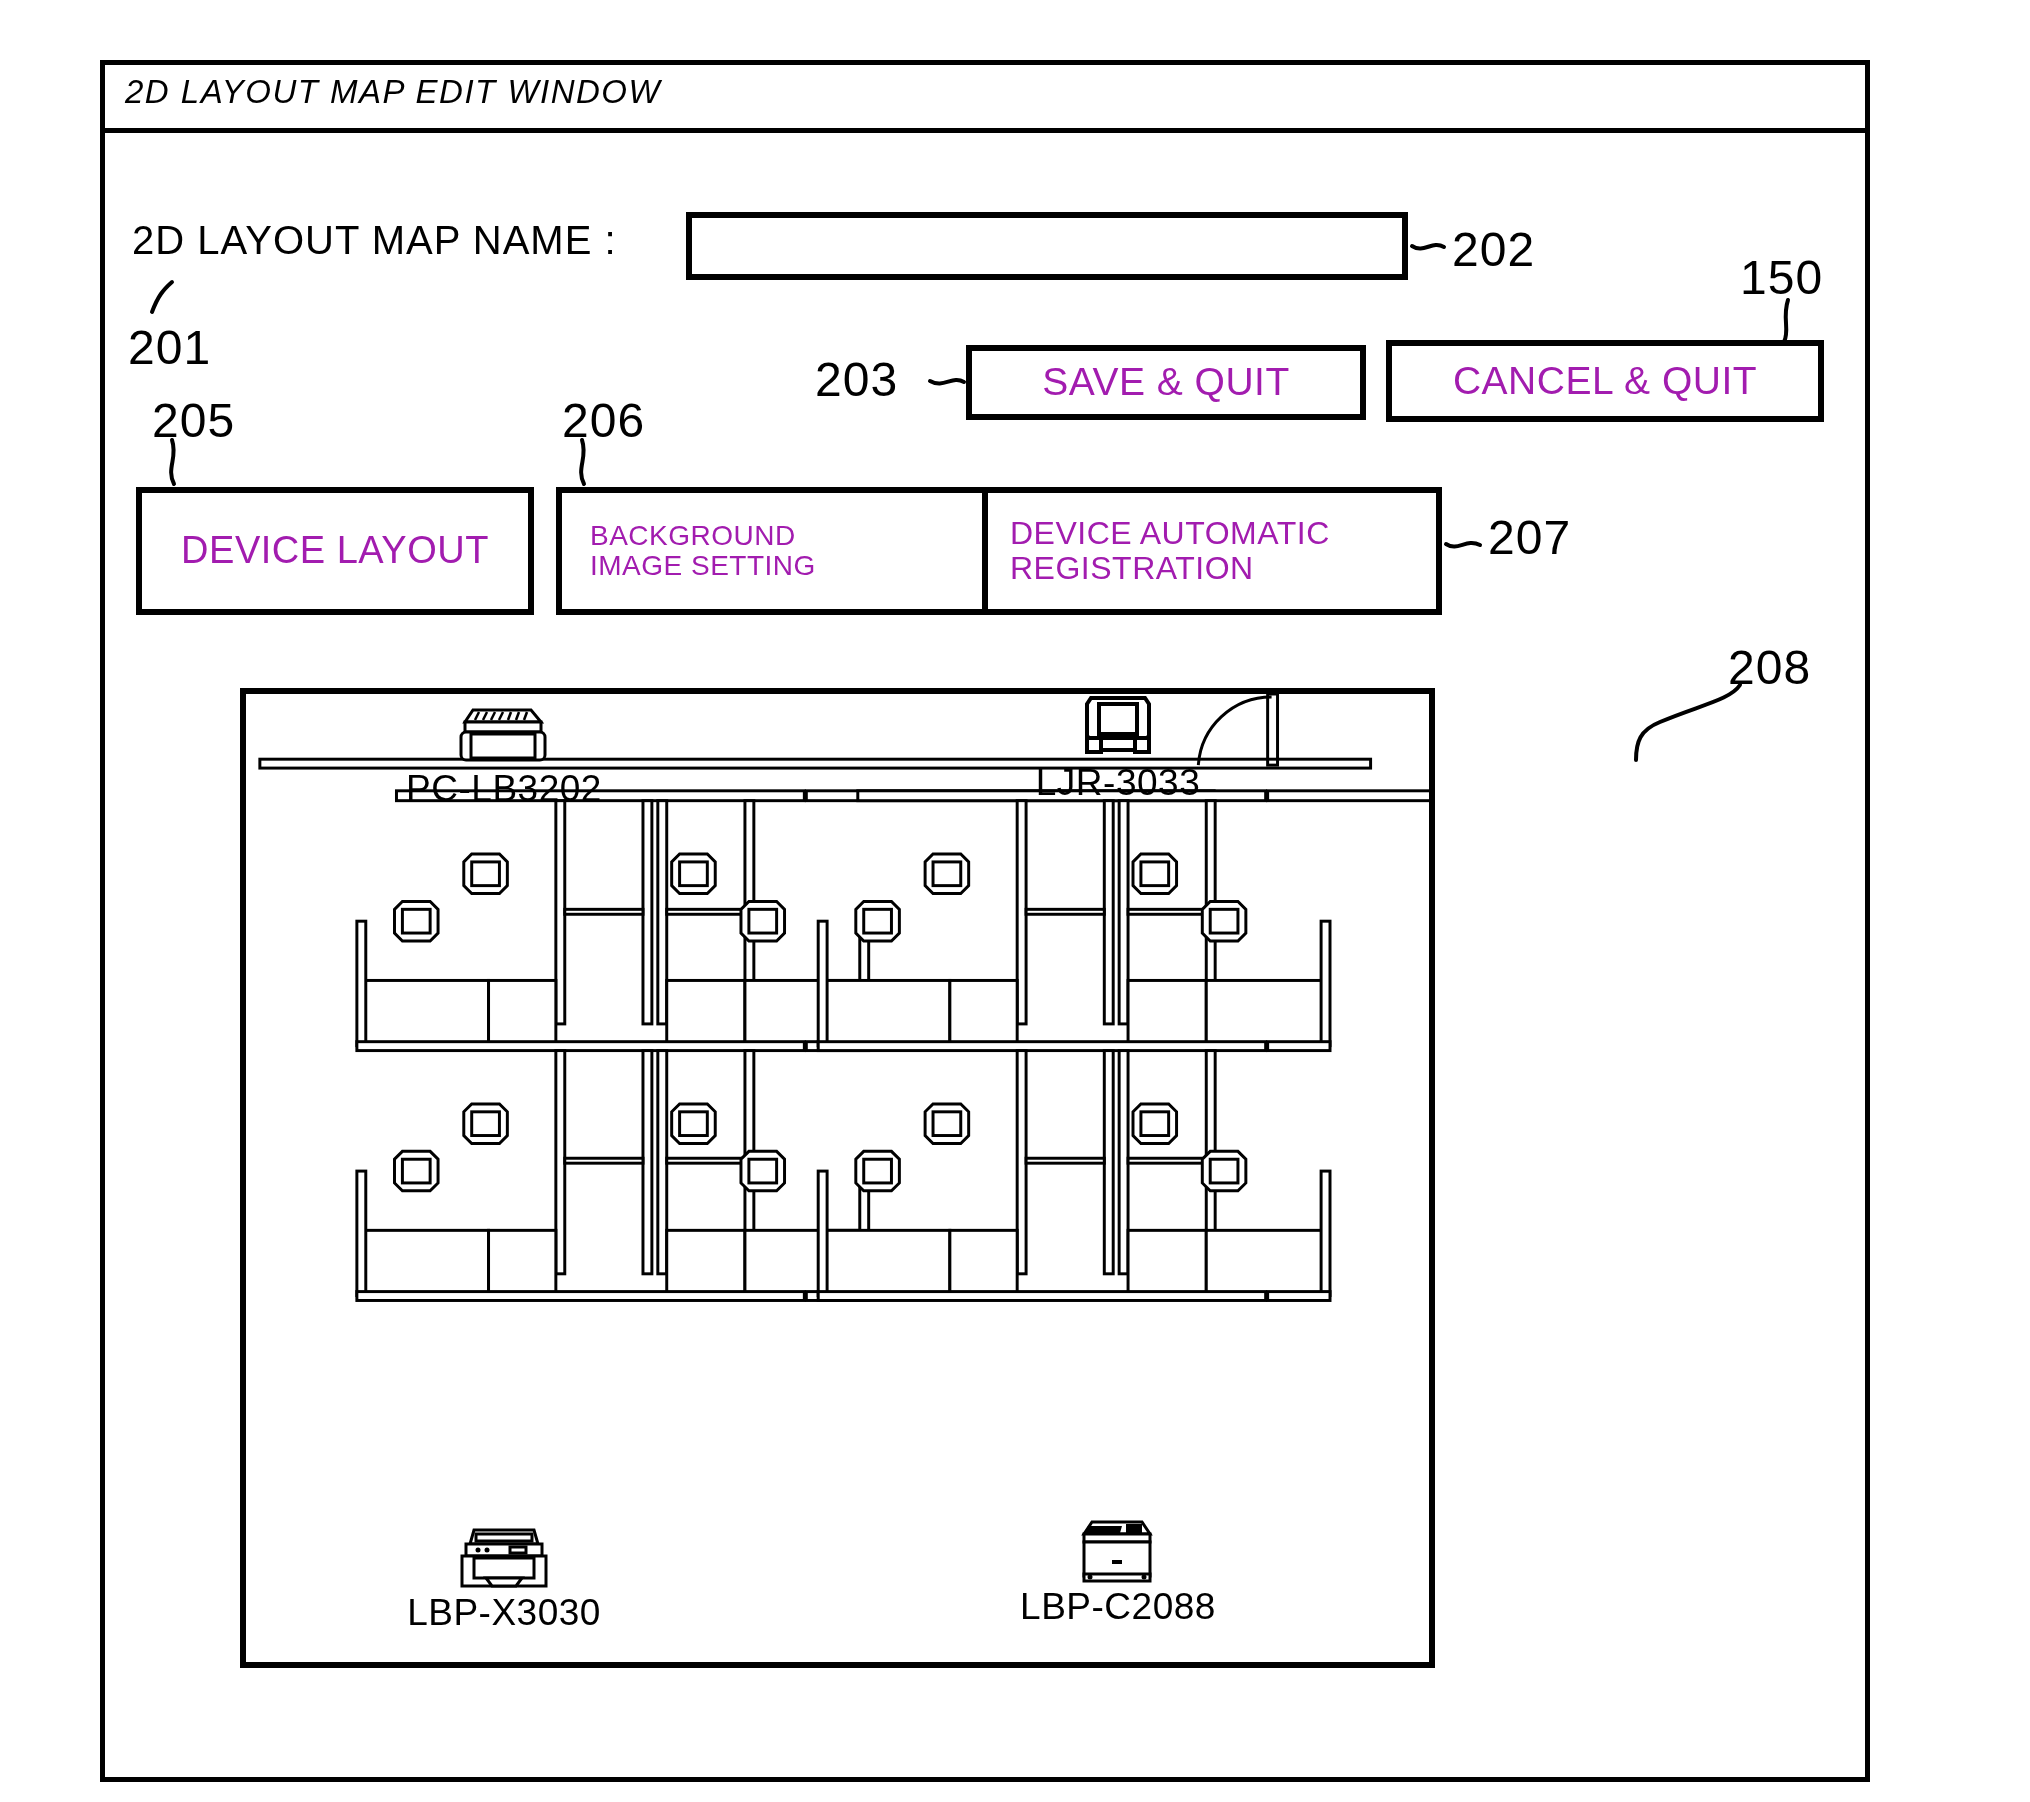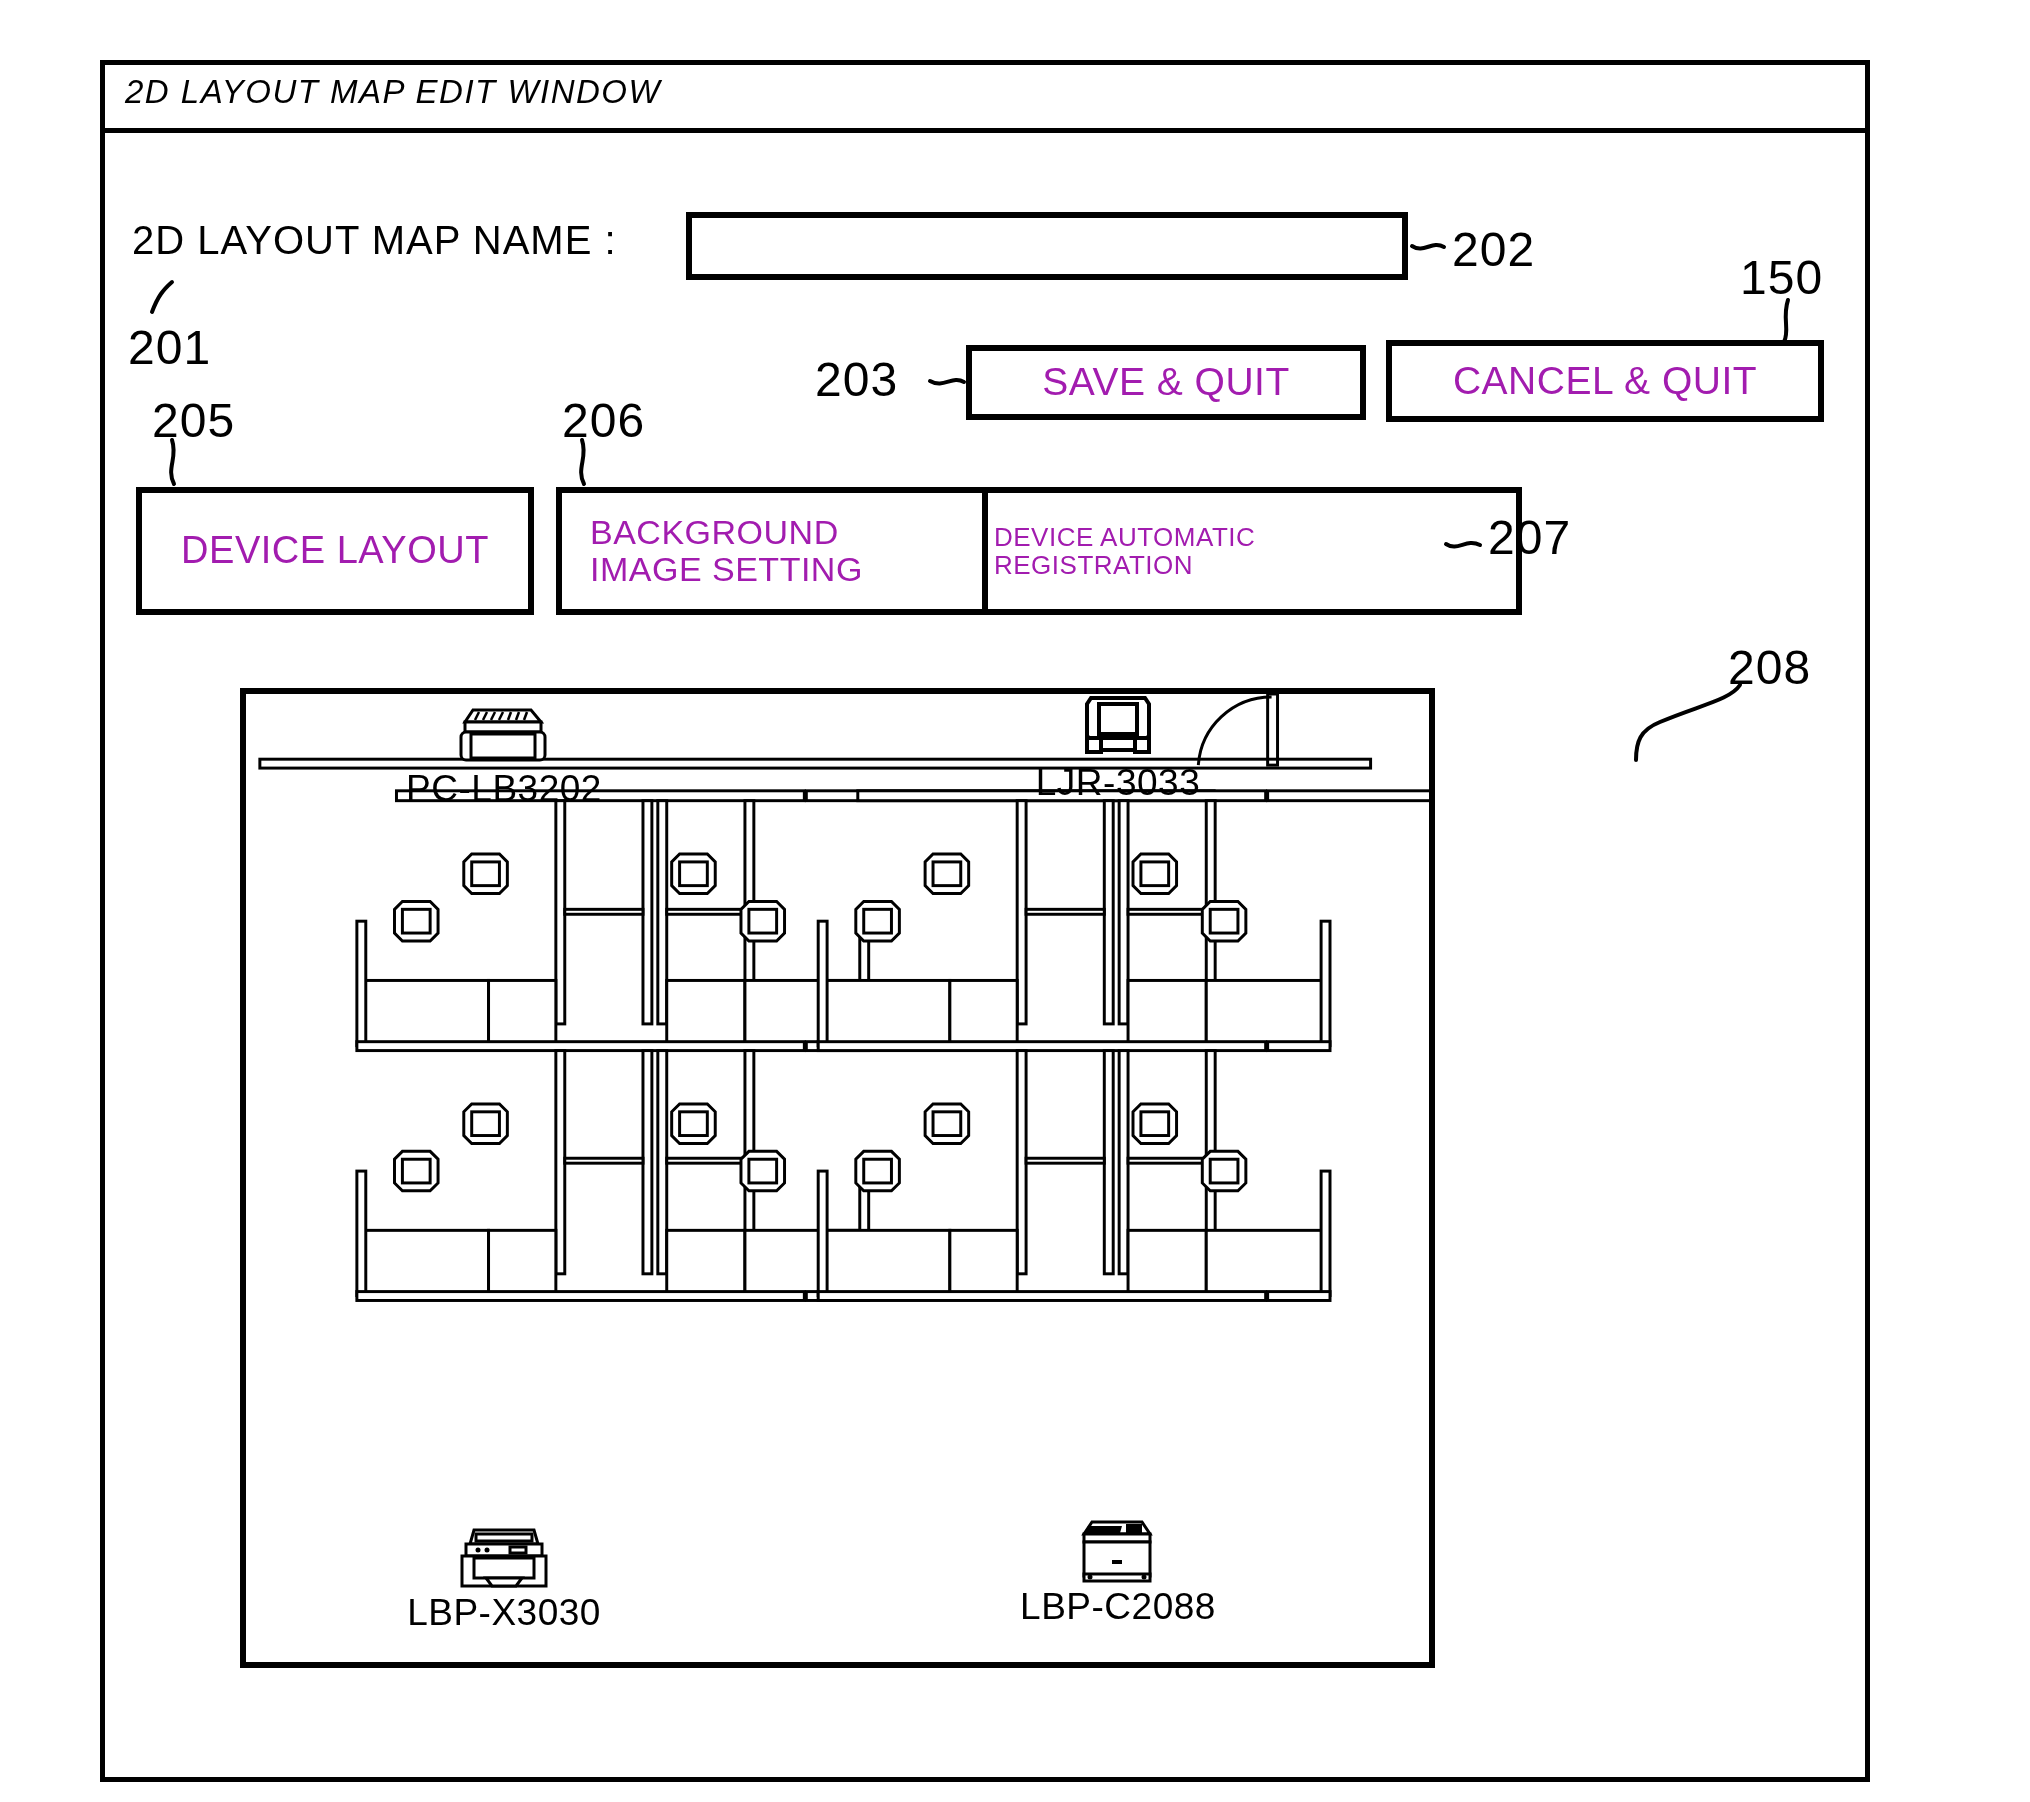--- a/index.html
+++ b/index.html
@@ -43,26 +43,26 @@
     background:#fff;color:#a21caf;
     font-family:"Liberation Sans","DejaVu Sans",sans-serif;
     display:flex;align-items:center;justify-content:center;
     text-align:center;line-height:1.08;letter-spacing:0.5px;
     padding:0;cursor:default;
   }
   .btn-save{left:966px;top:345px;width:400px;height:75px;font-size:39px;}
   .btn-cancel{left:1386px;top:340px;width:438px;height:82px;font-size:39px;}
 
   .btn-devlayout{left:136px;top:487px;width:398px;height:128px;font-size:38px;}
-  .btn-bgimage{left:556px;top:487px;width:461px;height:128px;font-size:34px;
+  .btn-bgimage{left:556px;top:487px;width:461px;height:128px;font-size:28px;
                flex-direction:column;align-items:flex-start;justify-content:center;
                padding-left:28px;text-align:left;}
-  .btn-autoreg{left:982px;top:487px;width:540px;height:128px;font-size:26px;
+  .btn-autoreg{left:982px;top:487px;width:460px;height:128px;font-size:32px;
                flex-direction:column;align-items:flex-start;justify-content:center;
-               padding-left:6px;text-align:left;}
+               padding-left:22px;text-align:left;}
   .btn-bgimage span,.btn-autoreg span{display:block;white-space:nowrap;}
 
   
   .ref{
     position:absolute;font-size:48px;letter-spacing:1px;
     font-family:"Liberation Sans","DejaVu Sans",sans-serif;
     white-space:nowrap;
   }
   .ref-201{left:128px;top:320px;}
   .ref-202{left:1452px;top:222px;}

